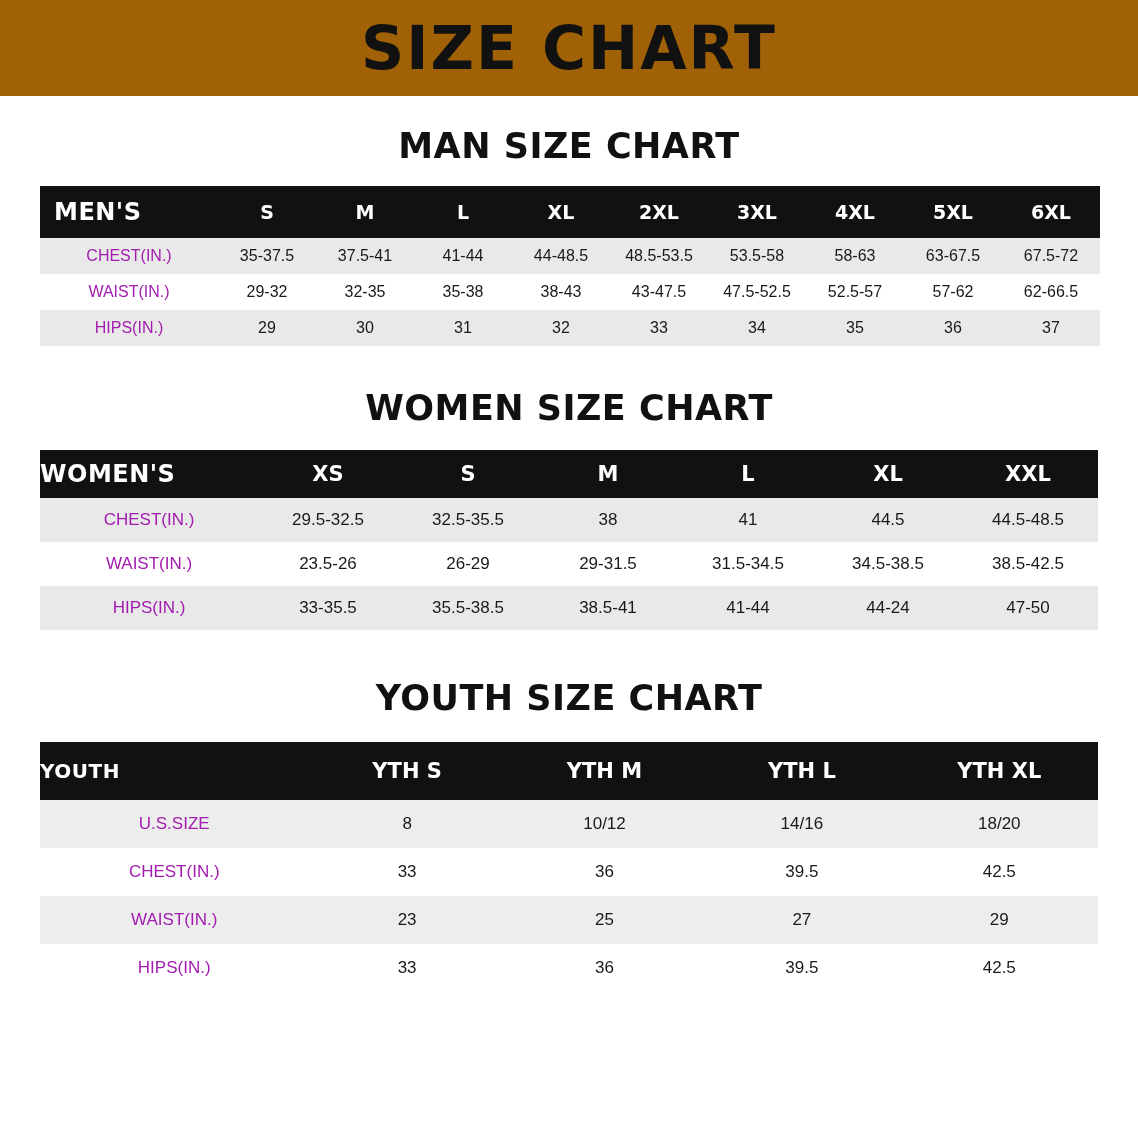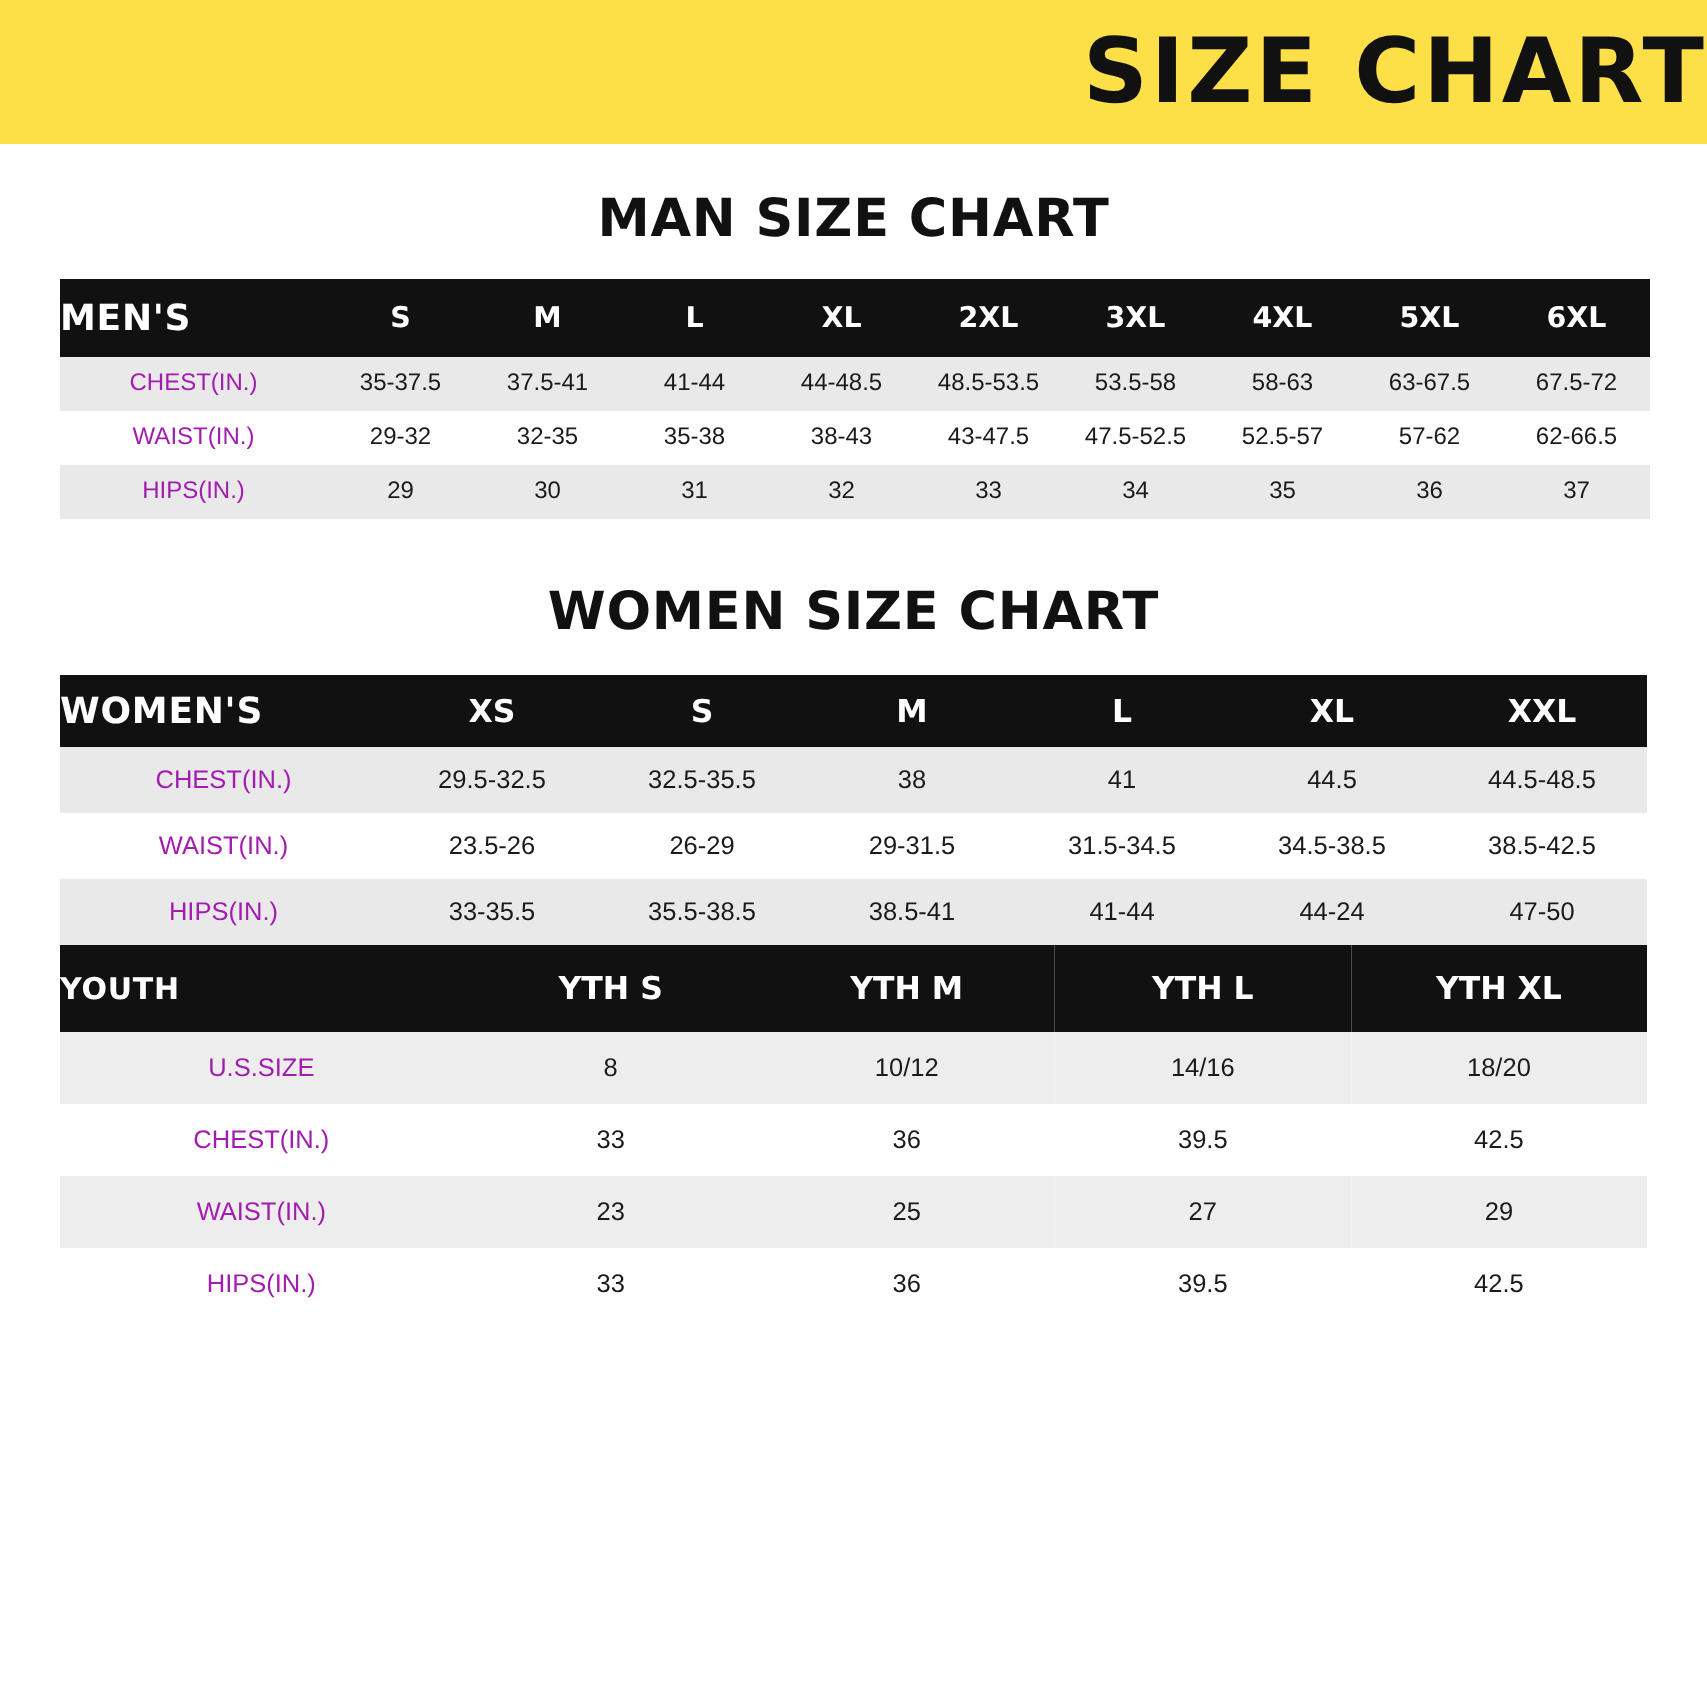--- a/index.html
+++ b/index.html
@@ -18,24 +18,24 @@
     position: relative;
     width: 1138px;
     height: 1132px;
     background: #ffffff;
   }
 
   
   .banner {
     width: 100%;
     height: 96px;
-    background: #fde047;
+    background: #a16207;
     display: flex;
     align-items: center;
-    justify-content: flex-end;
+    justify-content: center;
   }
   .banner-title {
     font-family: "DejaVu Sans", sans-serif;
     font-weight: bold;
     font-size: 60px;
     letter-spacing: 2px;
     color: #111111;
     line-height: 1;
   }
 
@@ -98,21 +98,21 @@
 
   #women-table tbody tr:nth-child(1) td { background: #e9e9e9; }
   #women-table tbody tr:nth-child(2) td { background: #ffffff; }
   #women-table tbody tr:nth-child(3) td { background: #e9e9e9; }
 
   #youth-table tbody tr:nth-child(1) td { background: #ededed; }
   #youth-table tbody tr:nth-child(2) td { background: #ffffff; }
   #youth-table tbody tr:nth-child(3) td { background: #ededed; }
   #youth-table tbody tr:nth-child(4) td { background: #ffffff; }
 
-  #men-table thead th { font-size: 19px; padding: 12px 0; }
+  #men-table thead th { font-size: 19px; padding: 12px 14px; }
   #men-table thead th.rowhead { font-size: 24px; }
   #men-table tbody td { font-size: 16px; padding: 9px 0; }
 
   #women-table thead th { font-size: 21px; padding: 10px 0; }
   #women-table thead th.rowhead { font-size: 24px; }
   #women-table tbody td { font-size: 17px; padding: 12px 0; }
 
   #youth-table thead th { font-size: 21px; padding: 17px 0; }
   #youth-table thead th.rowhead { font-size: 20px; }
   #youth-table tbody td { font-size: 17px; padding: 14px 0; }
@@ -254,20 +254,21 @@
           <td>35.5-38.5</td>
           <td>38.5-41</td>
           <td>41-44</td>
           <td>44-24</td>
           <td>47-50</td>
         </tr>
       </tbody>
     </table>
   </div>
 
+  <div class="section-title sec-youth">YOUTH SIZE CHART</div>
   <div class="table-wrap">
     <table class="size-table" id="youth-table">
       <colgroup>
         <col style="width:238px">
         <col style="width:175px">
           <col style="width:175px">
         <col style="width:175px">
           <col style="width:175px">
       </colgroup>
       <thead>

